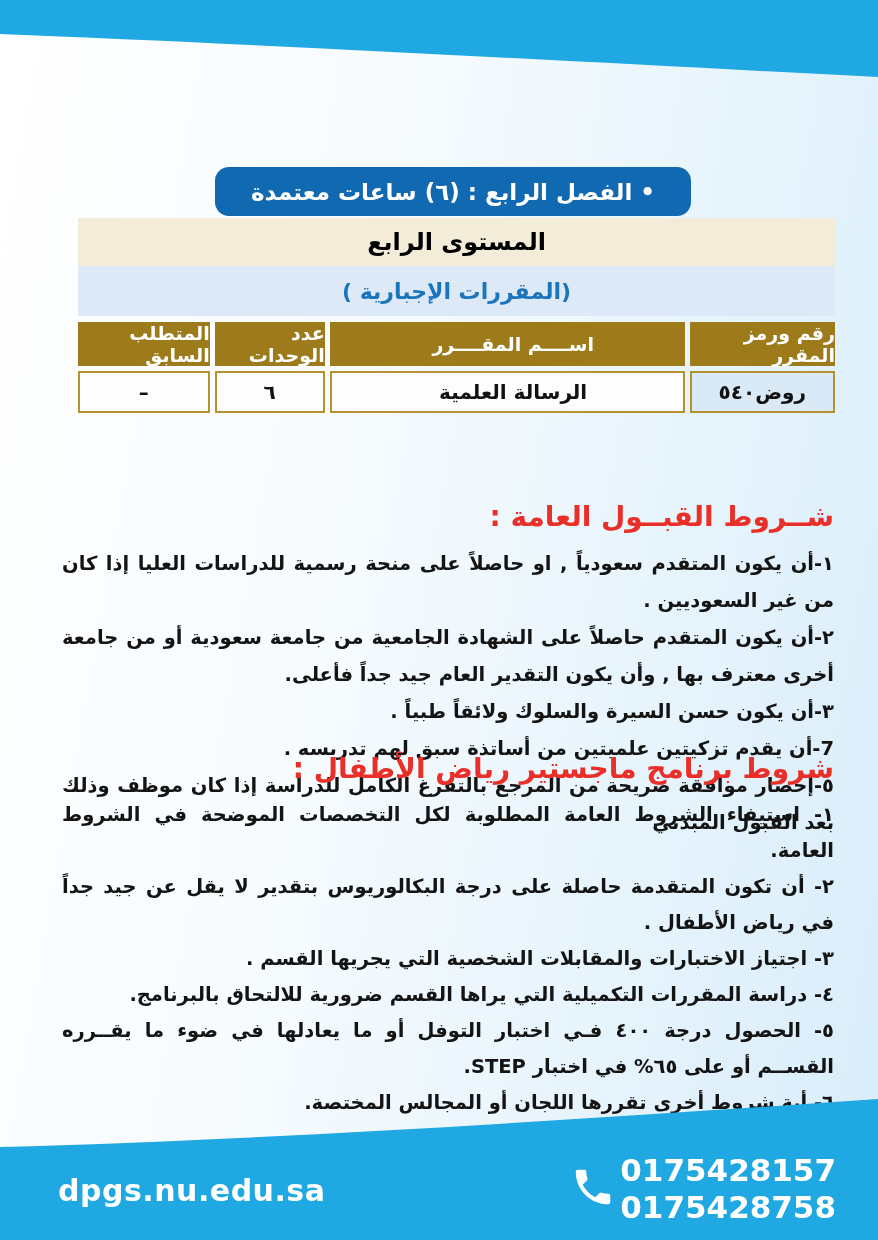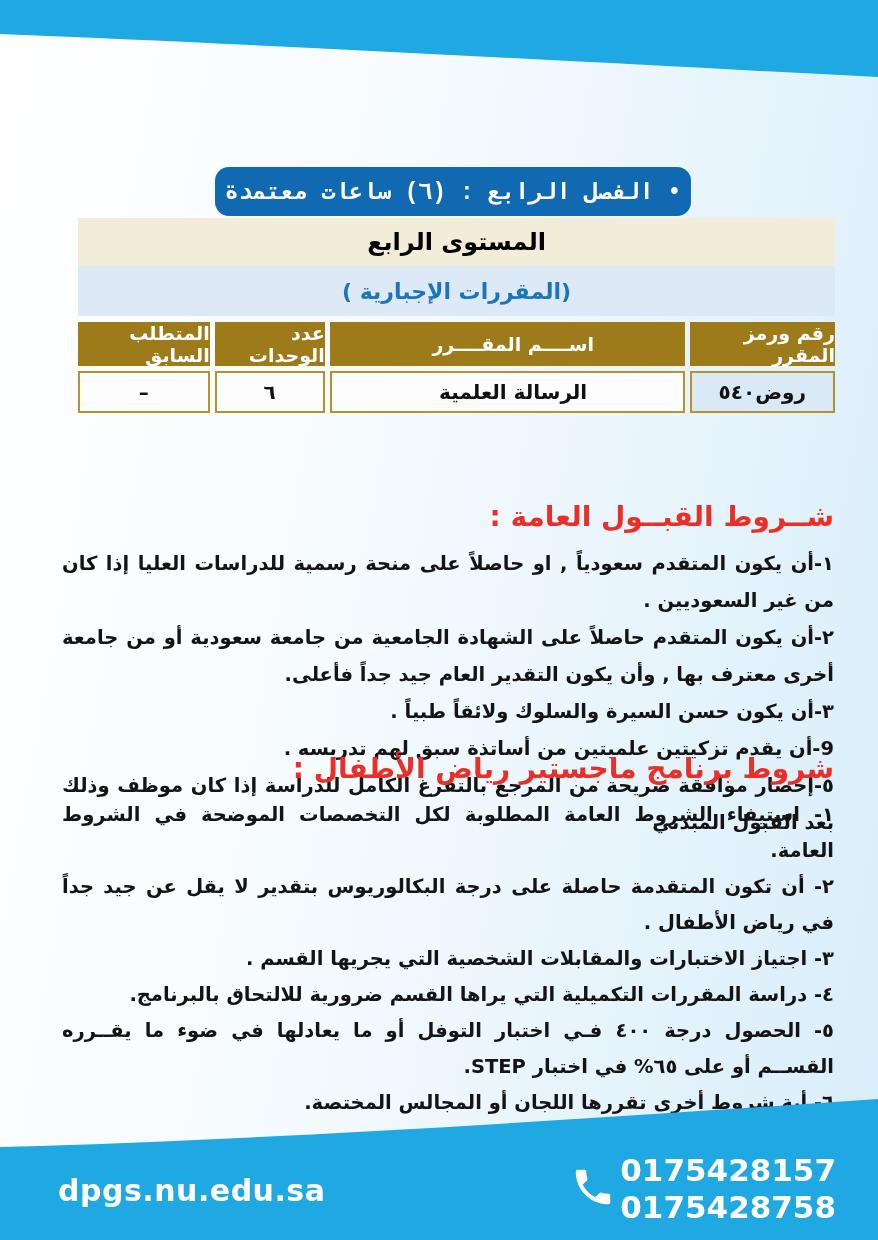--- a/index.html
+++ b/index.html
@@ -11,21 +11,21 @@
     background:linear-gradient(100deg, #ffffff 0%, #f6fbfe 40%, #d8edfa 100%);
   }
   svg.band { position:absolute; left:0; width:878px; display:block; }
   #top-band { top:0; height:80px; }
   #footer-band { bottom:0; height:145px; }
 
   .pill {
     position:absolute; top:167px; left:215px; width:476px; height:49px;
     background:#1169b2; border-radius:14px;
     display:flex; align-items:center; justify-content:center;
-    color:#ffffff; font-weight:bold; font-size:23px; letter-spacing:0.5px;font-family:Liberation Mono, monospace;
+    color:#ffffff; font-weight:bold; font-size:23px; letter-spacing:0.5px;
   }
 
   .course-table { position:absolute; top:218px; left:78px; width:757px; direction:rtl; }
   .tbl-title {
     height:48px; display:flex; align-items:center; justify-content:center;
     background:#f2ecd9; color:#000000; font-weight:bold; font-size:24px;
   }
   .tbl-subtitle {
     height:50px; display:flex; align-items:center; justify-content:center;
     background:#dde9f6; color:#1b75bc; font-weight:bold; font-size:22px;
@@ -99,21 +99,21 @@
     <div class="cell w-units">٦</div>
     <div class="cell w-prereq">–</div>
   </div>
 </div>
 
 <div class="section" id="section-general">
   <h2>شــروط القبــول العامة :</h2>
   <div class="item">١-أن يكون المتقدم سعودياً , او حاصلاً على منحة رسمية للدراسات العليا إذا كان من غير السعوديين .</div>
   <div class="item">٢-أن يكون المتقدم حاصلاً على الشهادة الجامعية من جامعة سعودية أو من جامعة أخرى معترف بها , وأن يكون التقدير العام جيد جداً فأعلى.</div>
   <div class="item">٣-أن يكون حسن السيرة والسلوك ولائقاً طبياً .</div>
-  <div class="item">9-أن يقدم تزكيتين علميتين من أساتذة سبق لهم تدريسه .</div>
+  <div class="item">7-أن يقدم تزكيتين علميتين من أساتذة سبق لهم تدريسه .</div>
   <div class="item">٥-إحضار موافقة صريحة من المرجع بالتفرغ الكامل للدراسة إذا كان موظف وذلك بعد القبول المبدئي</div>
 </div>
 
 <div class="section" id="section-program">
   <h2>شروط برنامج ماجستير رياض الأطفال :</h2>
   <div class="item">١- استيفاء الشروط العامة المطلوبة لكل التخصصات الموضحة في الشروط العامة.</div>
   <div class="item">٢- أن تكون المتقدمة حاصلة على درجة البكالوريوس بتقدير لا يقل عن جيد جداً في رياض الأطفال .</div>
   <div class="item">٣- اجتياز الاختبارات والمقابلات الشخصية التي يجريها القسم .</div>
   <div class="item">٤- دراسة المقررات التكميلية التي يراها القسم ضرورية للالتحاق بالبرنامج.</div>
   <div class="item">٥- الحصول  درجة ٤٠٠ فـي اختبار التوفل أو ما يعادلها في ضوء ما يقــرره القســم أو على ٦٥%  في اختبار STEP.</div>

